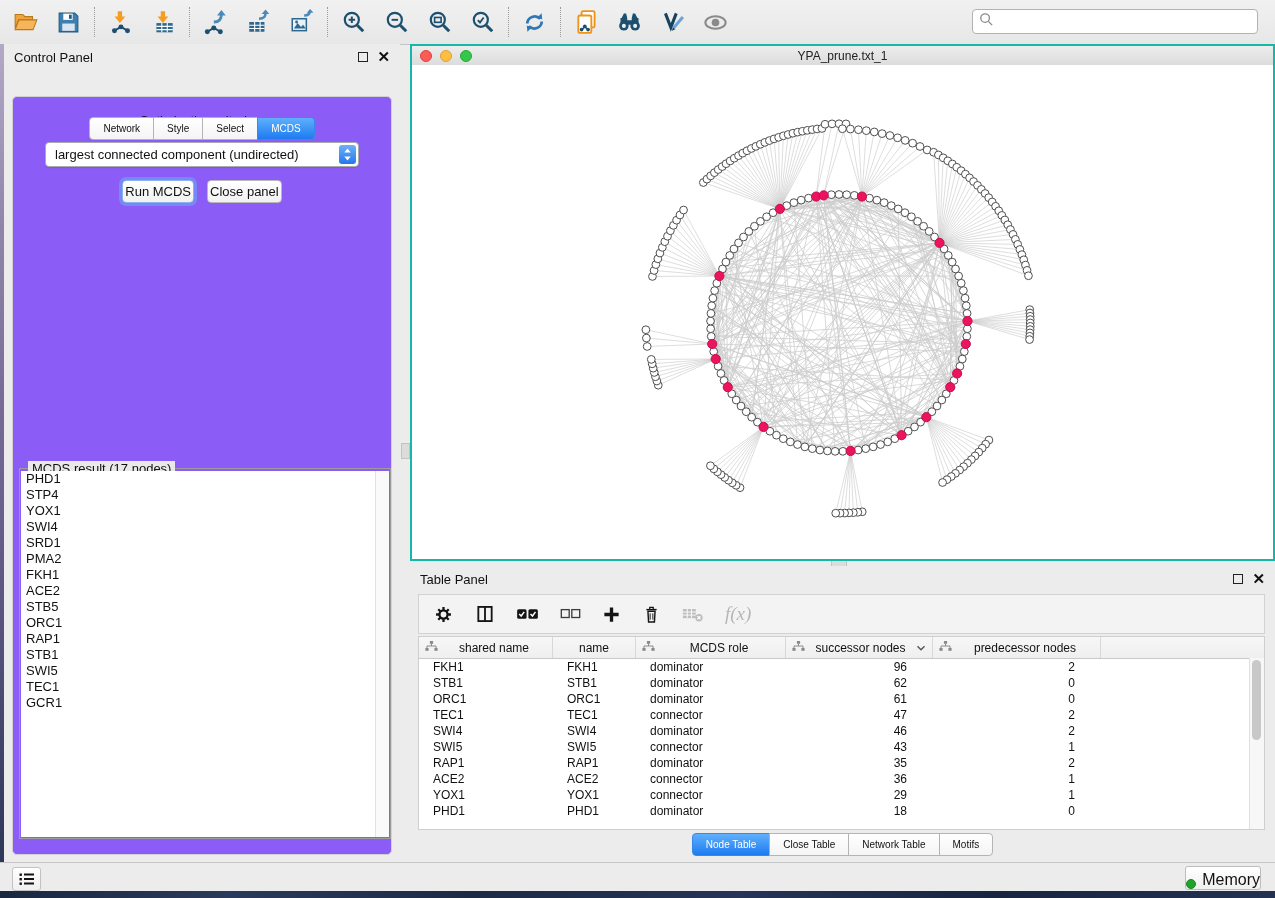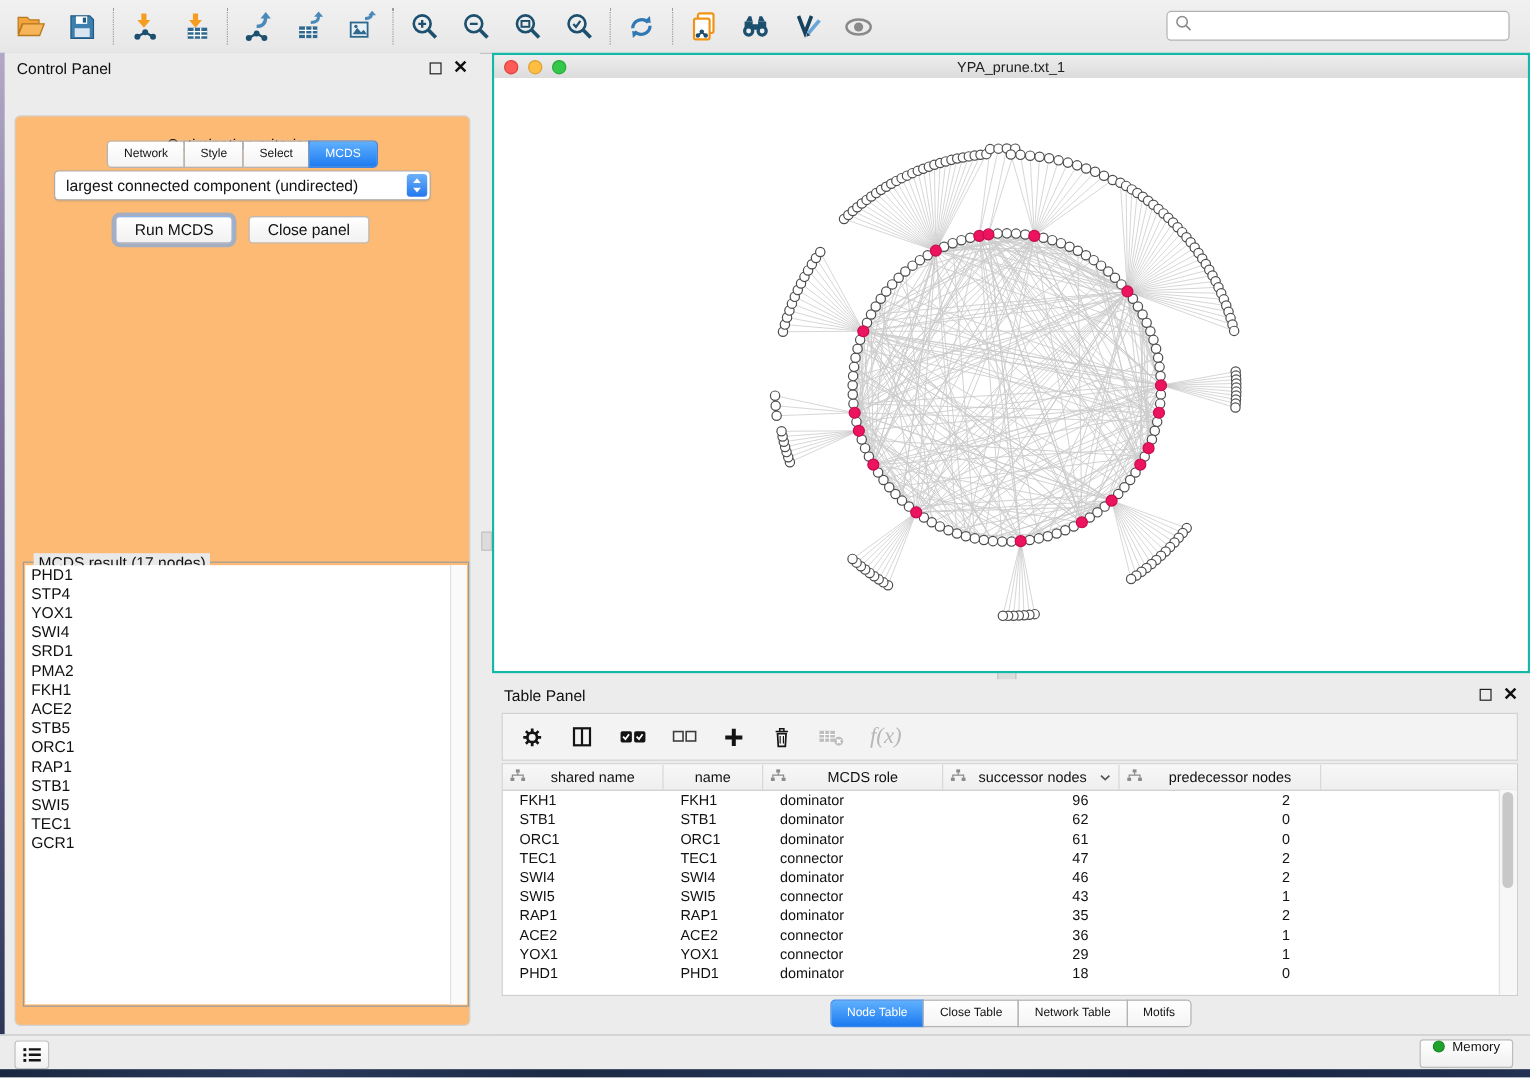--- a/index.html
+++ b/index.html
@@ -28,29 +28,29 @@
   .panel-btns{display:flex;align-items:center;gap:9px;}
   .float-glyph{width:8px;height:8px;border:1.6px solid #222;display:inline-block;}
   .close-glyph{font-size:15px;font-weight:bold;line-height:10px;color:#111;}
   #cp-tabs{position:absolute;left:0;top:73px;width:100%;display:flex;justify-content:center;z-index:3;}
   .tab{font-size:10px;padding:2px 13px;background:linear-gradient(#ffffff,#f4f4f4);
     border:1px solid #b4b4b4;margin-left:-1px;color:#111;height:17px;line-height:17px;}
   .tab:first-child{border-radius:4px 0 0 4px;margin-left:0;}
   .tab:last-child{border-radius:0 4px 4px 0;}
   .tab.selected{background:linear-gradient(#5fb0fd,#1d7bf0);color:#fff;border-color:#3a87e8;}
   #cp-inner{position:absolute;left:8px;top:52px;width:378px;height:757px;
-    background:#fdba74;border:1px solid #d2d2d2;border-radius:5px;}
+    background:#8b5cf6;border:1px solid #d2d2d2;border-radius:5px;}
   #criterion-label{margin-top:16px;text-align:center;font-size:13px;}
   #criterion-select{margin:14px auto 0 auto;width:312px;height:23px;background:#fff;border:1px solid #ababab;
     border-radius:4px;display:flex;align-items:center;font-size:13px;box-shadow:0 1px 1px rgba(0,0,0,.08);}
   #criterion-select .val{flex:1;padding-left:9px;white-space:nowrap;}
   .stepper{width:17px;height:19px;margin-right:2px;border-radius:3px;
     background:linear-gradient(#6cb1f7,#2477ee);display:flex;align-items:center;justify-content:center;}
   #cp-buttons{margin-top:13px;display:flex;justify-content:center;gap:13px;}
-  .mac-btn{height:23px;padding:0 15px;font-size:13px;font-family:"Liberation Sans",sans-serif;
+  .mac-btn{height:23px;padding:0 2px;font-size:13px;font-family:"Liberation Sans",sans-serif;
     background:linear-gradient(#ffffff,#f1f1f1);border:1px solid #b9b9b9;border-radius:4px;color:#111;}
   .mac-btn.focused{box-shadow:0 0 0 3px rgba(106,166,245,.6);border-color:#8ab4ef;}
   #result-group{position:absolute;left:6px;top:371px;width:370px;height:369px;border:1px solid #9c9c9c;}
   #result-legend{position:absolute;left:8px;top:-8px;background:#e9e9e9;padding:0 4px;font-size:13px;}
   #result-list{position:absolute;left:1px;top:2px;right:1px;bottom:1px;background:#fff;overflow:hidden;}
   .list-item{font-size:13px;height:16px;line-height:16px;padding-left:5px;}
   #result-scroll{position:absolute;top:2px;right:1px;bottom:1px;width:13px;background:#fafafa;border-left:1px solid #e2e2e2;}
   
   #v-handle{position:absolute;left:401px;top:443px;width:7px;height:14px;background:#dcdcdc;border:1px solid #c2c2c2;}
   #h-handle{position:absolute;left:831px;top:559px;width:14px;height:7px;background:#dcdcdc;border:1px solid #c2c2c2;}
@@ -81,22 +81,22 @@
   .trow{display:flex;height:16px;}
   .tcell{font-size:12px;line-height:16px;box-sizing:border-box;padding-left:14px;white-space:nowrap;overflow:hidden;}
   .tcell.num{text-align:right;padding-left:0;padding-right:26px;}
   #table-scroll{position:absolute;right:0;top:21px;bottom:0;width:14px;background:#f7f7f7;border-left:1px solid #e0e0e0;}
   #table-thumb{position:absolute;left:2px;top:2px;width:9px;height:80px;background:#c8c8c8;border-radius:5px;}
   #tp-tabs{position:absolute;left:0;top:267px;width:100%;display:flex;justify-content:center;}
   
   #status-bar{position:absolute;left:0;top:862px;width:1275px;height:29px;background:#ececec;border-top:1px solid #c6c6c6;}
   #list-btn{position:absolute;left:12px;top:4px;width:27px;height:22px;background:linear-gradient(#fff,#f0f0f0);
     border:1px solid #c2c2c2;border-radius:3px;display:flex;align-items:center;justify-content:center;}
-  #memory-btn{position:absolute;right:14px;top:3px;height:22px;padding:0 10px;background:linear-gradient(#fff,#f0f0f0);
-    border:1px solid #bdbdbd;border-radius:3px;display:flex;align-items:flex-start;gap:6px;font-size:11px;}
+  #memory-btn{position:absolute;right:14px;top:3px;height:22px;padding:0 0;background:linear-gradient(#fff,#f0f0f0);
+    border:1px solid #bdbdbd;border-radius:3px;display:flex;align-items:flex-end;gap:6px;font-size:16px;}
   #memory-dot{width:10px;height:10px;border-radius:50%;background:#1fa32c;border:1px solid #158a21;box-sizing:border-box;}
   #desktop-strip{position:absolute;left:0;top:891px;width:1275px;height:7px;
     background:linear-gradient(90deg,#1a2740,#2a3a5c 18%,#1c2a45 37%,#253457 58%,#182440 78%,#233152 100%);}
 </style>
 </head>
 <body>
 
 <div id="toolbar">
   <div class="tb-group">
     <span class="tb-icon">

